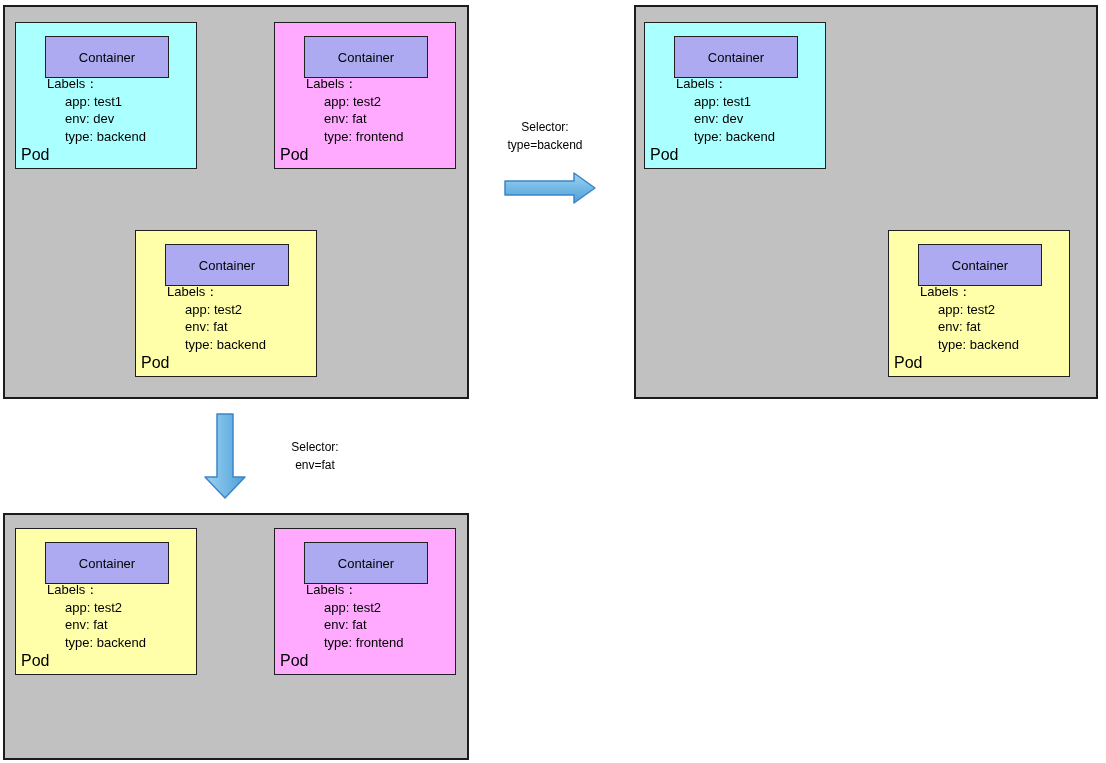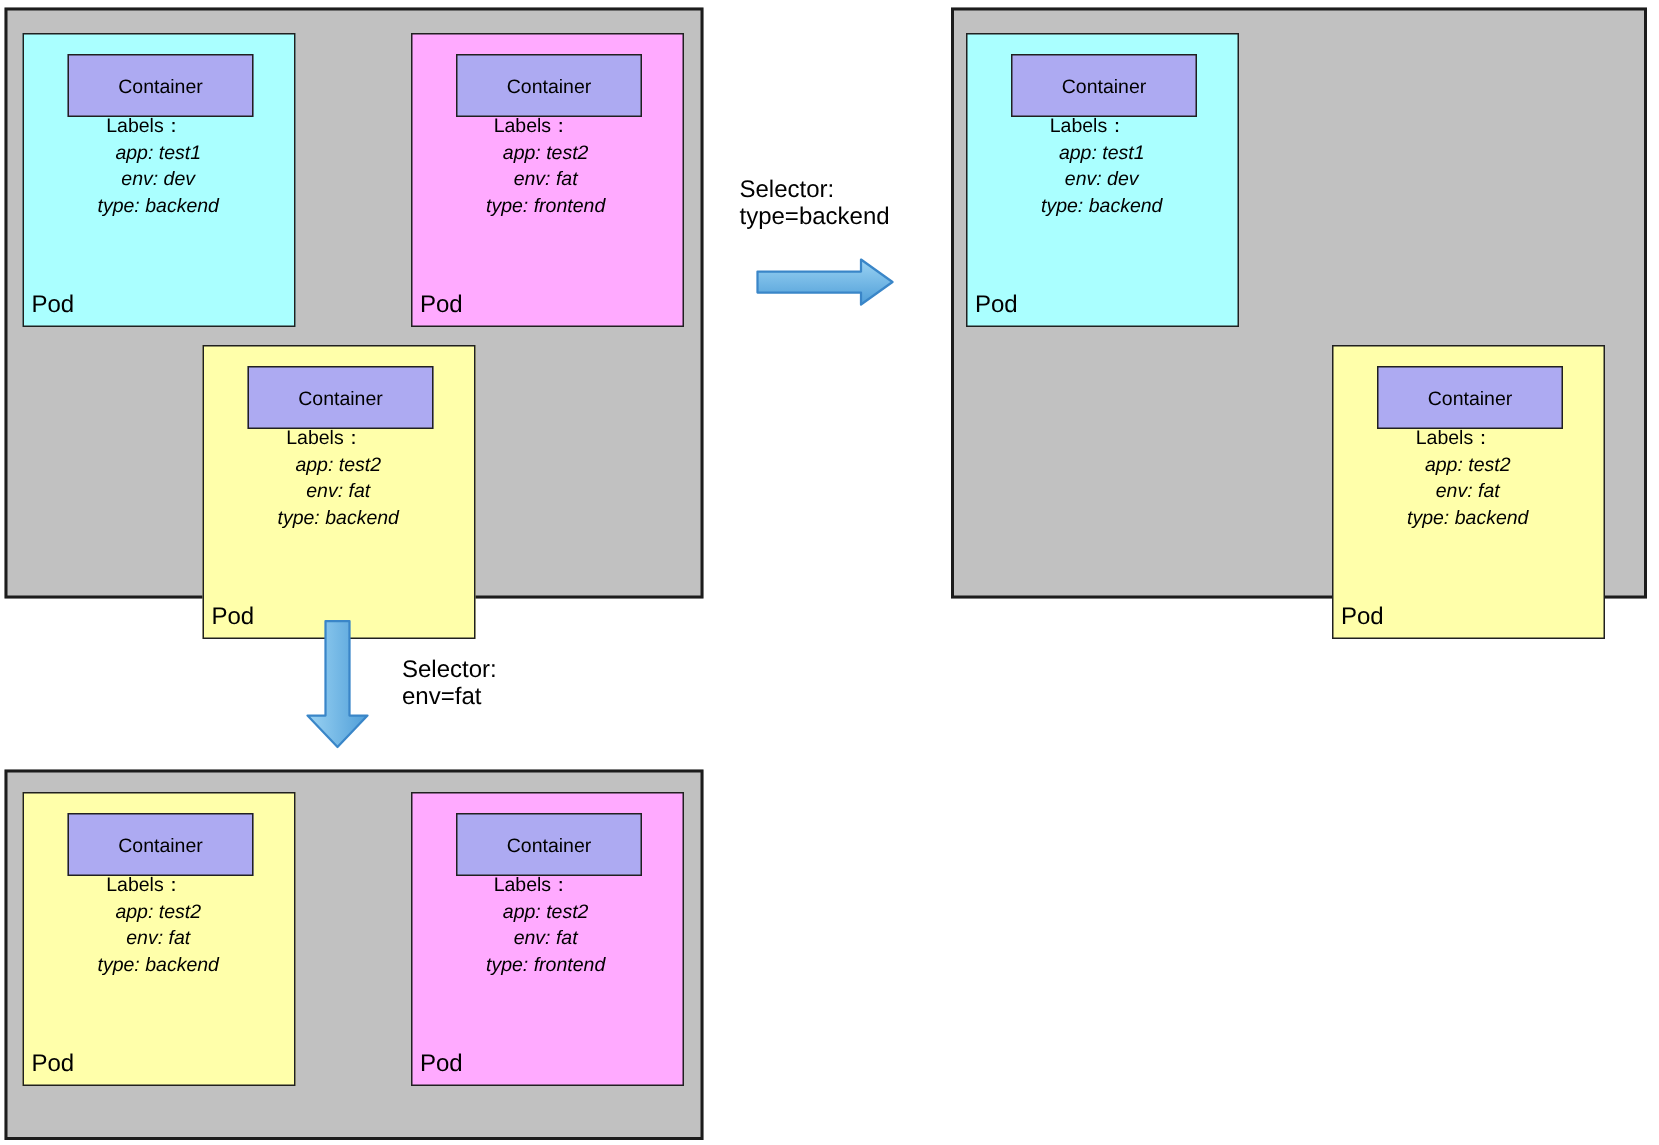--- a/index.html
+++ b/index.html
@@ -14,23 +14,22 @@
     overflow: hidden;
   }
   .panel {
     position: absolute;
     background: #c1c1c1;
     border: 2px solid #1c1c1c;
   }
   .pod {
     position: absolute;
     width: 182px;
-    height: 196px;
+    height: 147px;
     border: 1.5px solid #202020;
-    text-align: center;
   }
   .container-box {
     position: absolute;
     left: 29px;
     top: 13px;
     width: 124px;
     height: 42px;
     border: 1.5px solid #202020;
     background: #adaaf2;
     display: flex;
@@ -39,30 +38,31 @@
     font-size: 13px;
   }
   .labels {
     position: absolute;
     left: 31px;
     top: 52px;
     font-size: 13px;
     line-height: 17.5px;
     white-space: nowrap;
   }
-  .label-line { margin-left: 18px; font-style: italic; }
+  .label-line { margin-left: 18px; }
   .pod-label {
     position: absolute;
     left: 5px;
     bottom: 4px;
     font-size: 16px;
   }
   .selector-label {
     position: absolute;
-    font-size: 16px;
+    text-align: center;
+    font-size: 12px;
     line-height: 18px;
     white-space: nowrap;
   }
   .arrow { position: absolute; }
 </style>
 </head>
 <body>
 
 <div class="stage">
 

